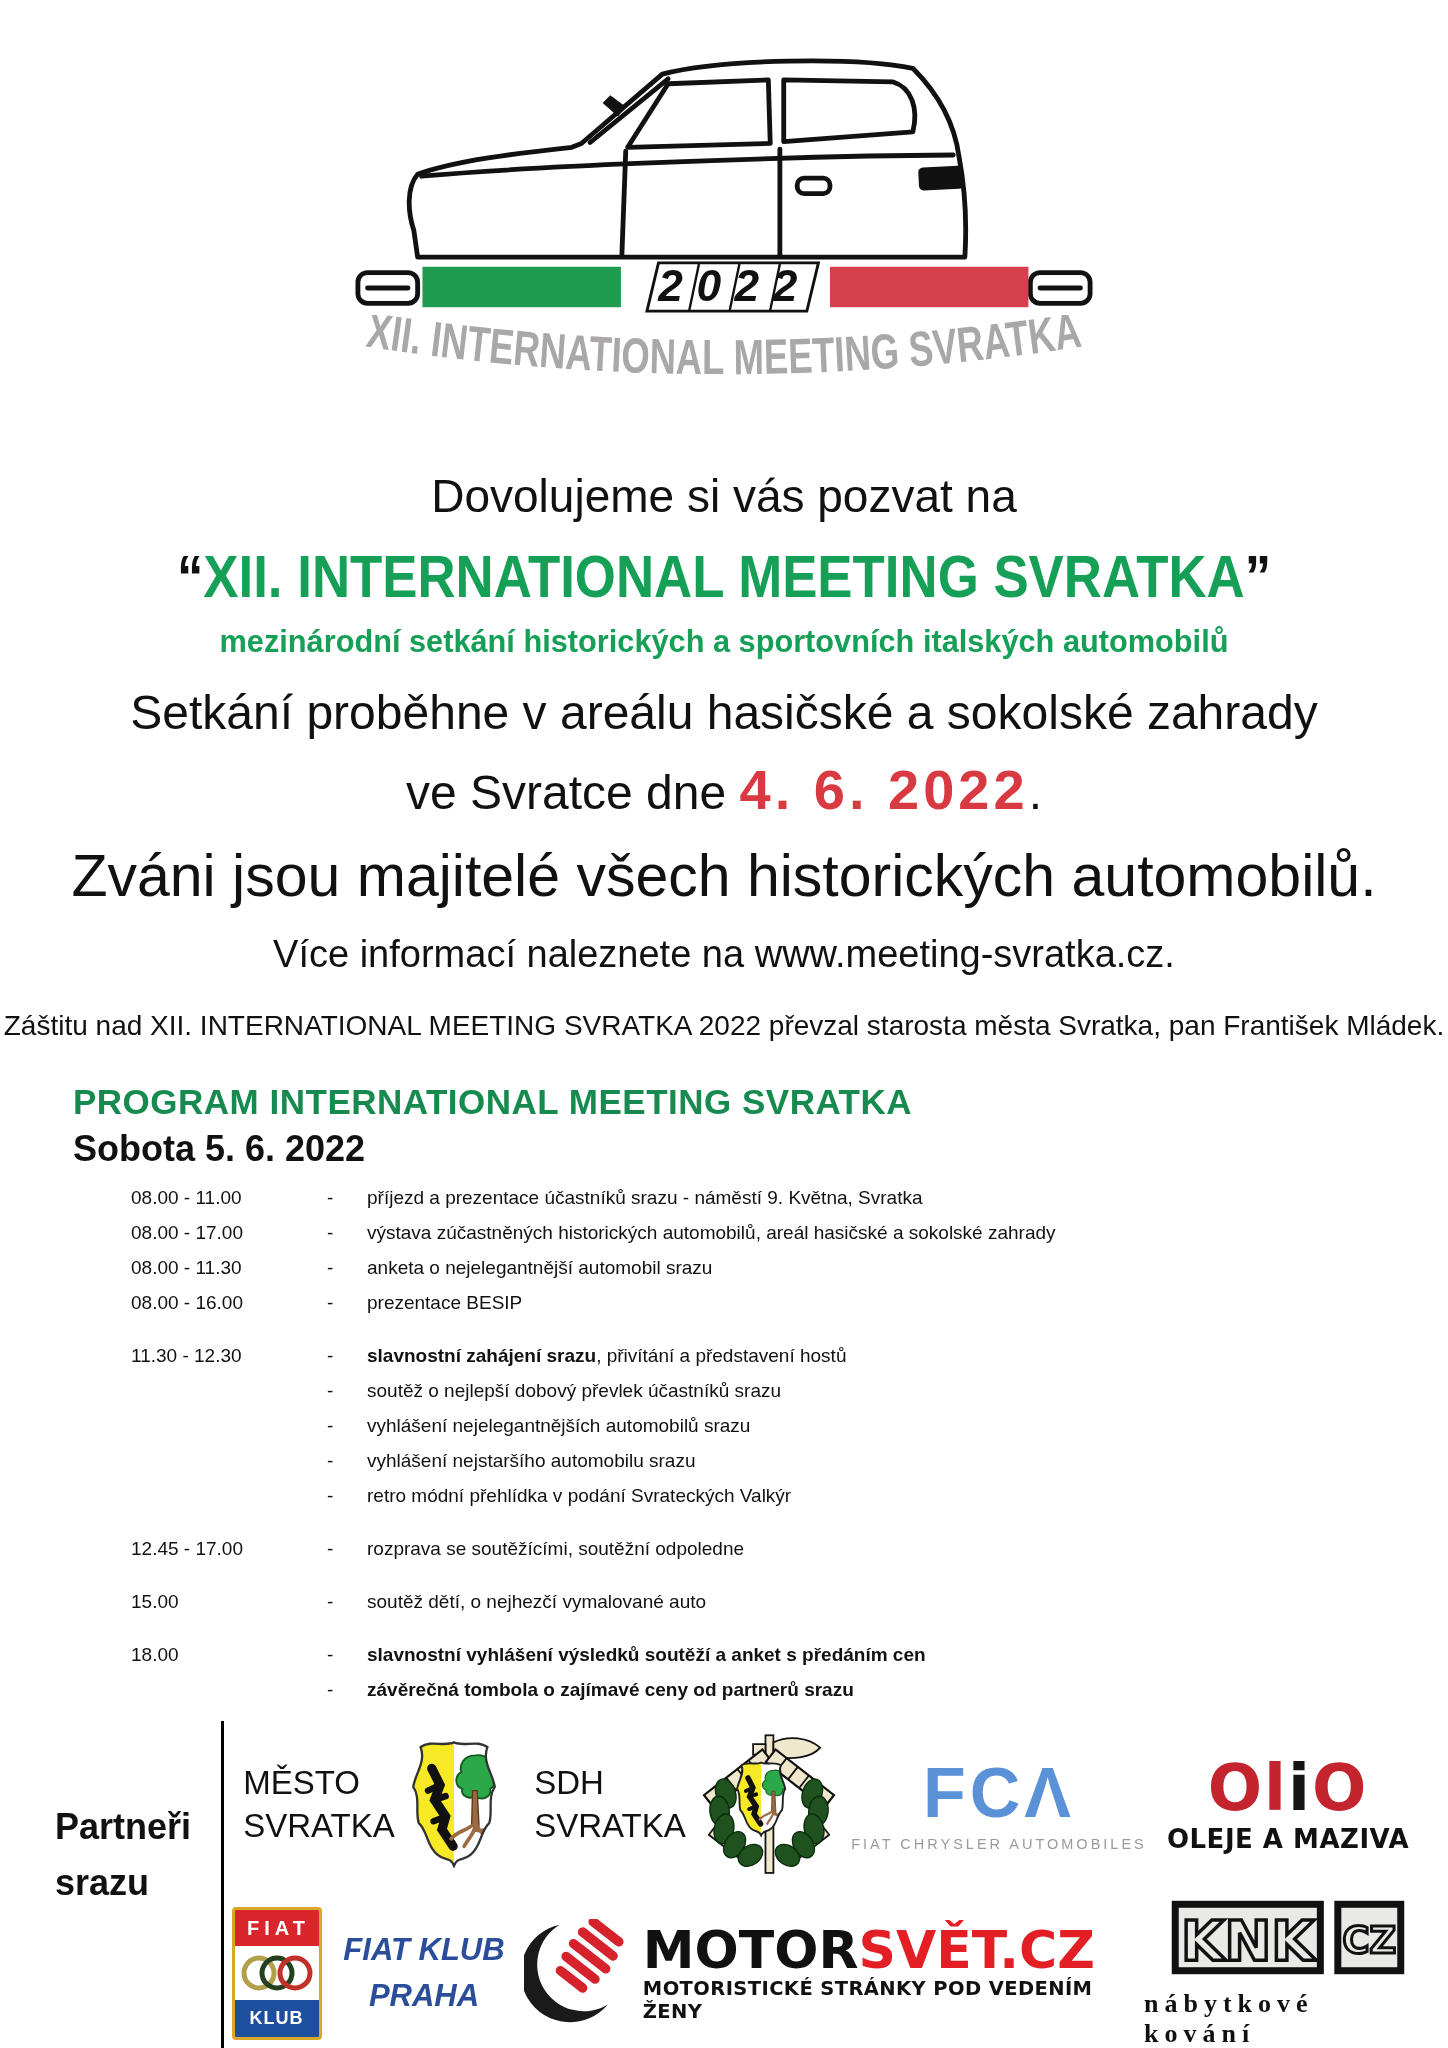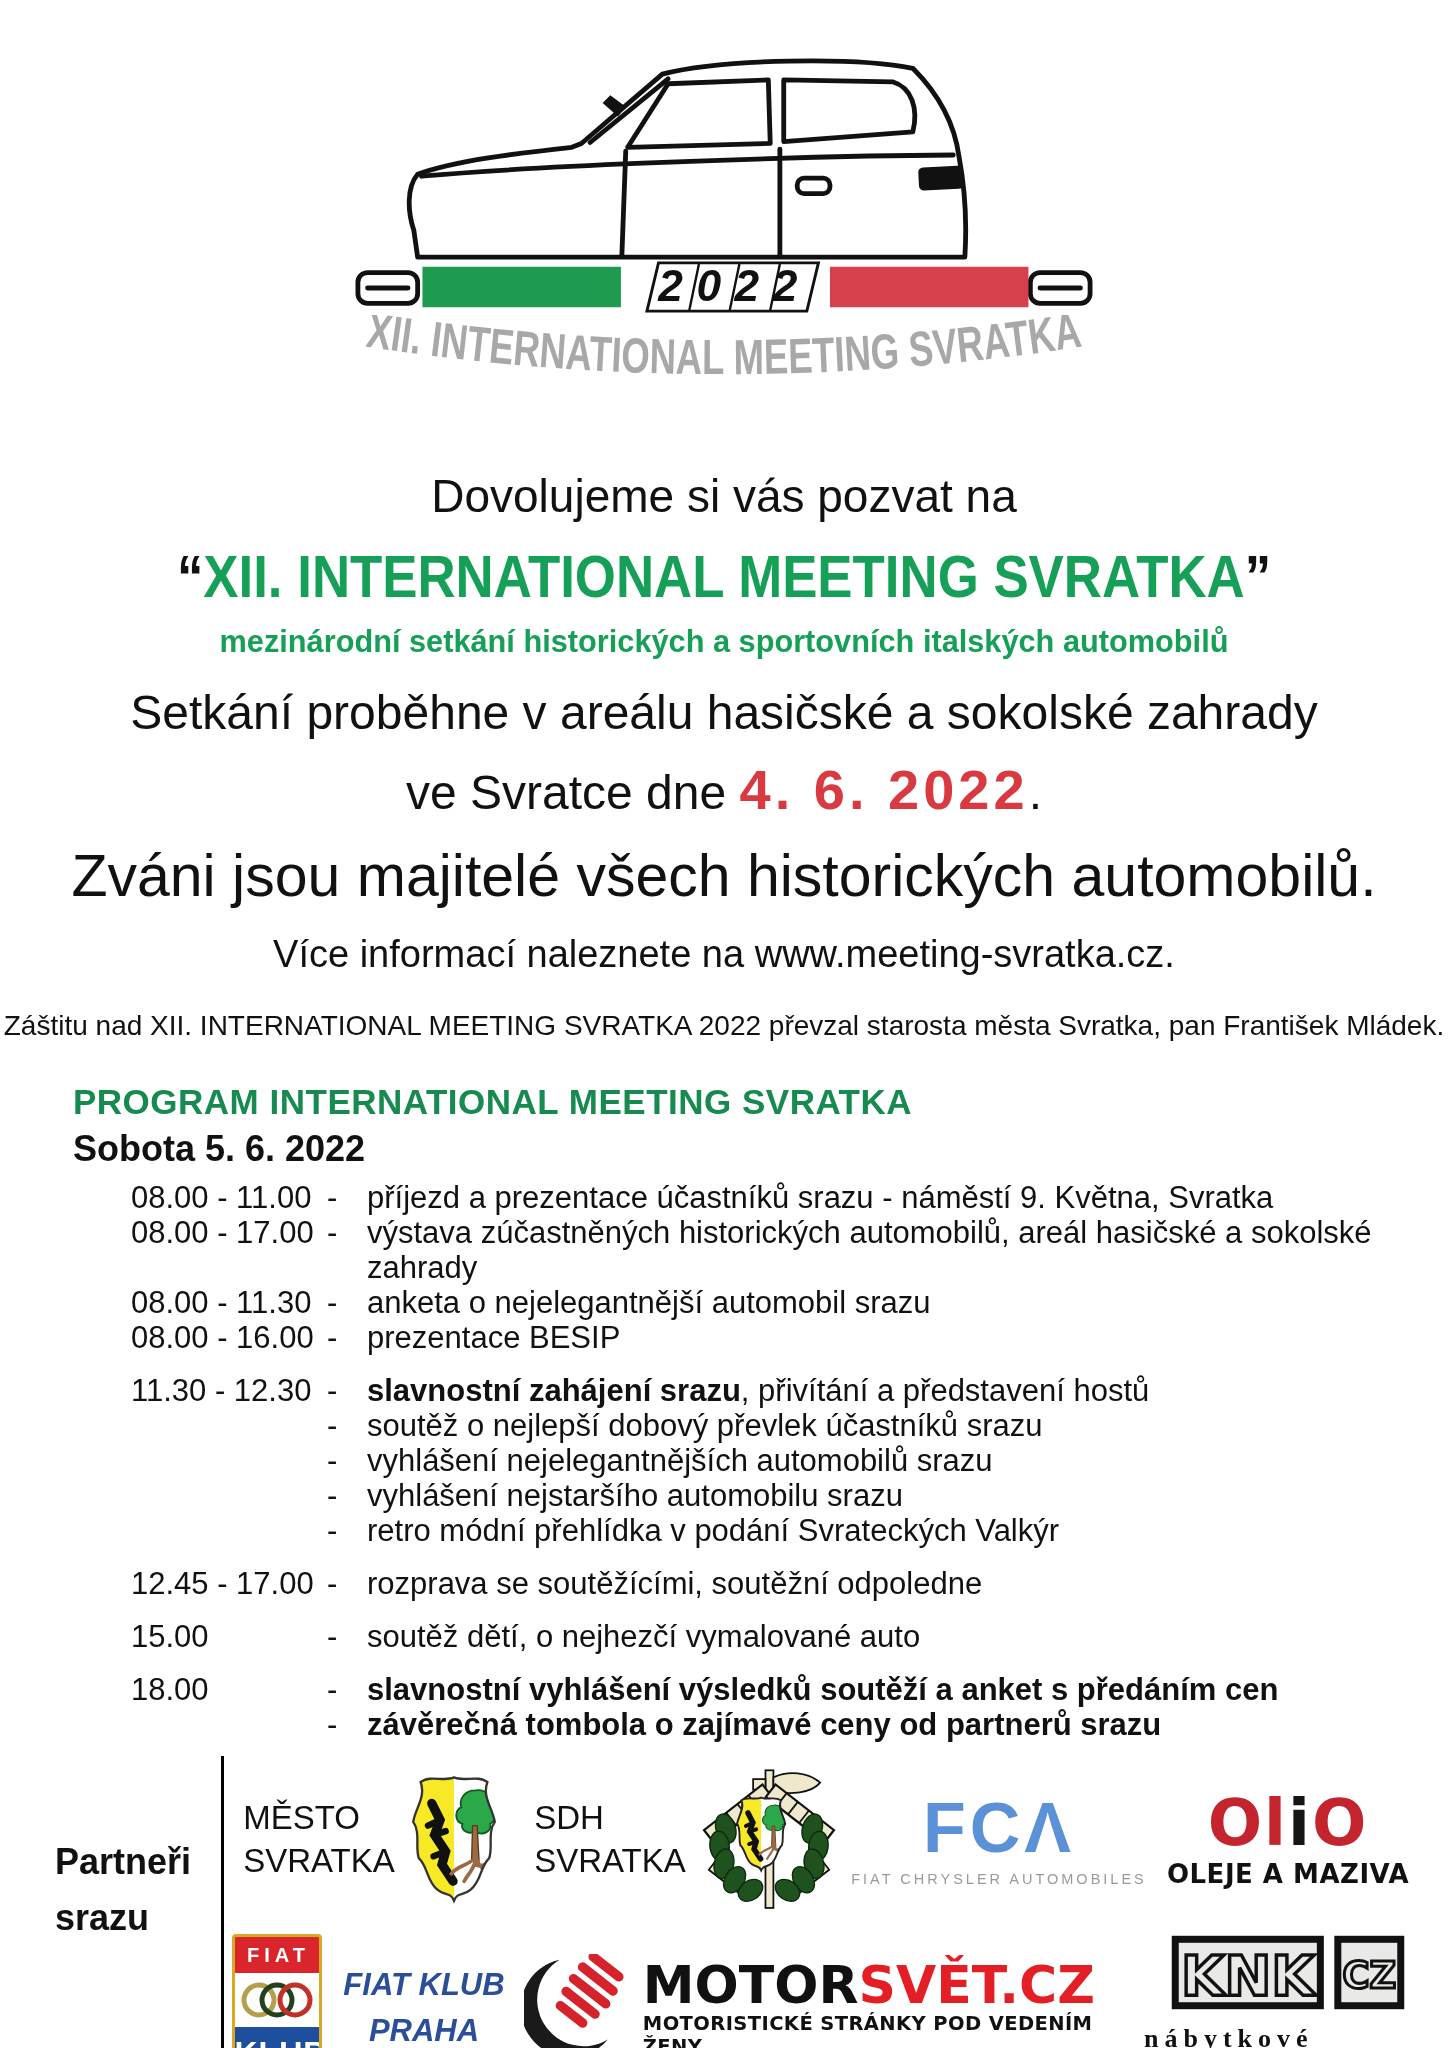--- a/index.html
+++ b/index.html
@@ -29,21 +29,21 @@
   .l-date{margin-top:8px;font-size:48px;line-height:74px;}
   .date-red{color:var(--red);font-weight:800;font-size:56px;letter-spacing:4px;}
   .l-invitees{margin-top:14px;font-size:59px;line-height:64px;}
   .l-info{margin-top:20px;font-size:38px;line-height:52px;}
   .l-note{margin-top:26px;font-size:28px;line-height:40px;}
 
   
   .program{margin-top:34px;padding-left:73px;}
   .prog-head{font-size:35px;line-height:44px;font-weight:800;color:var(--green-dark);letter-spacing:.5px;}
   .prog-day{font-size:36px;line-height:46px;font-weight:800;margin-top:2px;}
-  .rows{margin-top:8px;font-size:31px;}
+  .rows{margin-top:8px;font-size:19px;}
   .row{display:flex;padding-left:58px;line-height:35px;}
   .row.gap{margin-top:18px;}
   .row .t{width:196px;flex:none;}
   .row .d{width:40px;flex:none;}
   .row .x{flex:1;}
   .row .x b{font-weight:700;}
 
   
   .partners{display:flex;margin-top:14px;padding-left:55px;padding-right:16px;}
   .p-label{width:166px;flex:none;font-size:36px;font-weight:800;line-height:1.55;padding-top:78px;}
@@ -57,21 +57,21 @@
   .fca-text{font-size:70px;line-height:1;font-weight:700;color:var(--fca-blue);letter-spacing:4px;}
   .fca-cap{margin-top:8px;font-size:14.5px;color:#9A9A9A;letter-spacing:3px;white-space:nowrap;}
   .olio{font-family:"DejaVu Sans",sans-serif;font-size:64px;line-height:1;font-weight:900;letter-spacing:2px;}
   .olio .red{color:var(--olio-red);} .olio .blk{color:#151515;}
   .olio-cap{font-family:"DejaVu Sans",sans-serif;margin-top:4px;font-size:26px;font-weight:900;letter-spacing:.5px;}
   .fiatklub{display:flex;align-items:center;gap:10px;}
   .badge{width:90px;border:3px solid #D9A827;border-radius:4px;overflow:hidden;flex:none;}
   .badge-top{background:#D9252B;color:#fff;font-weight:800;font-size:20px;letter-spacing:5px;
              text-align:center;padding:7px 0 6px 4px;}
   .badge-mid{background:#fff;display:flex;justify-content:center;padding:2px 0;}
-  .badge-bot{background:#1D4F9E;color:#fff;font-weight:800;font-size:32px;letter-spacing:1px;
+  .badge-bot{background:#1D4F9E;color:#fff;font-weight:800;font-size:18px;letter-spacing:1px;
              text-align:center;padding:8px 0;}
   .fk-name{width:185px;text-align:center;font-size:31px;line-height:1.5;font-weight:800;
            font-style:italic;color:var(--klub-blue);}
   .motorsvet{display:flex;align-items:center;gap:14px;}
   .ms-text .big{font-family:"DejaVu Sans",sans-serif;font-size:52px;line-height:1.05;font-weight:900;}
   .ms-text .big .red{color:var(--ms-red);}
   .ms-cap{font-family:"DejaVu Sans",sans-serif;font-size:19.5px;font-weight:800;letter-spacing:.4px;}
   .knk-cap{font-family:"Liberation Serif",serif;font-size:26px;letter-spacing:6px;margin-top:4px;font-weight:700;}
 </style>
 </head>

